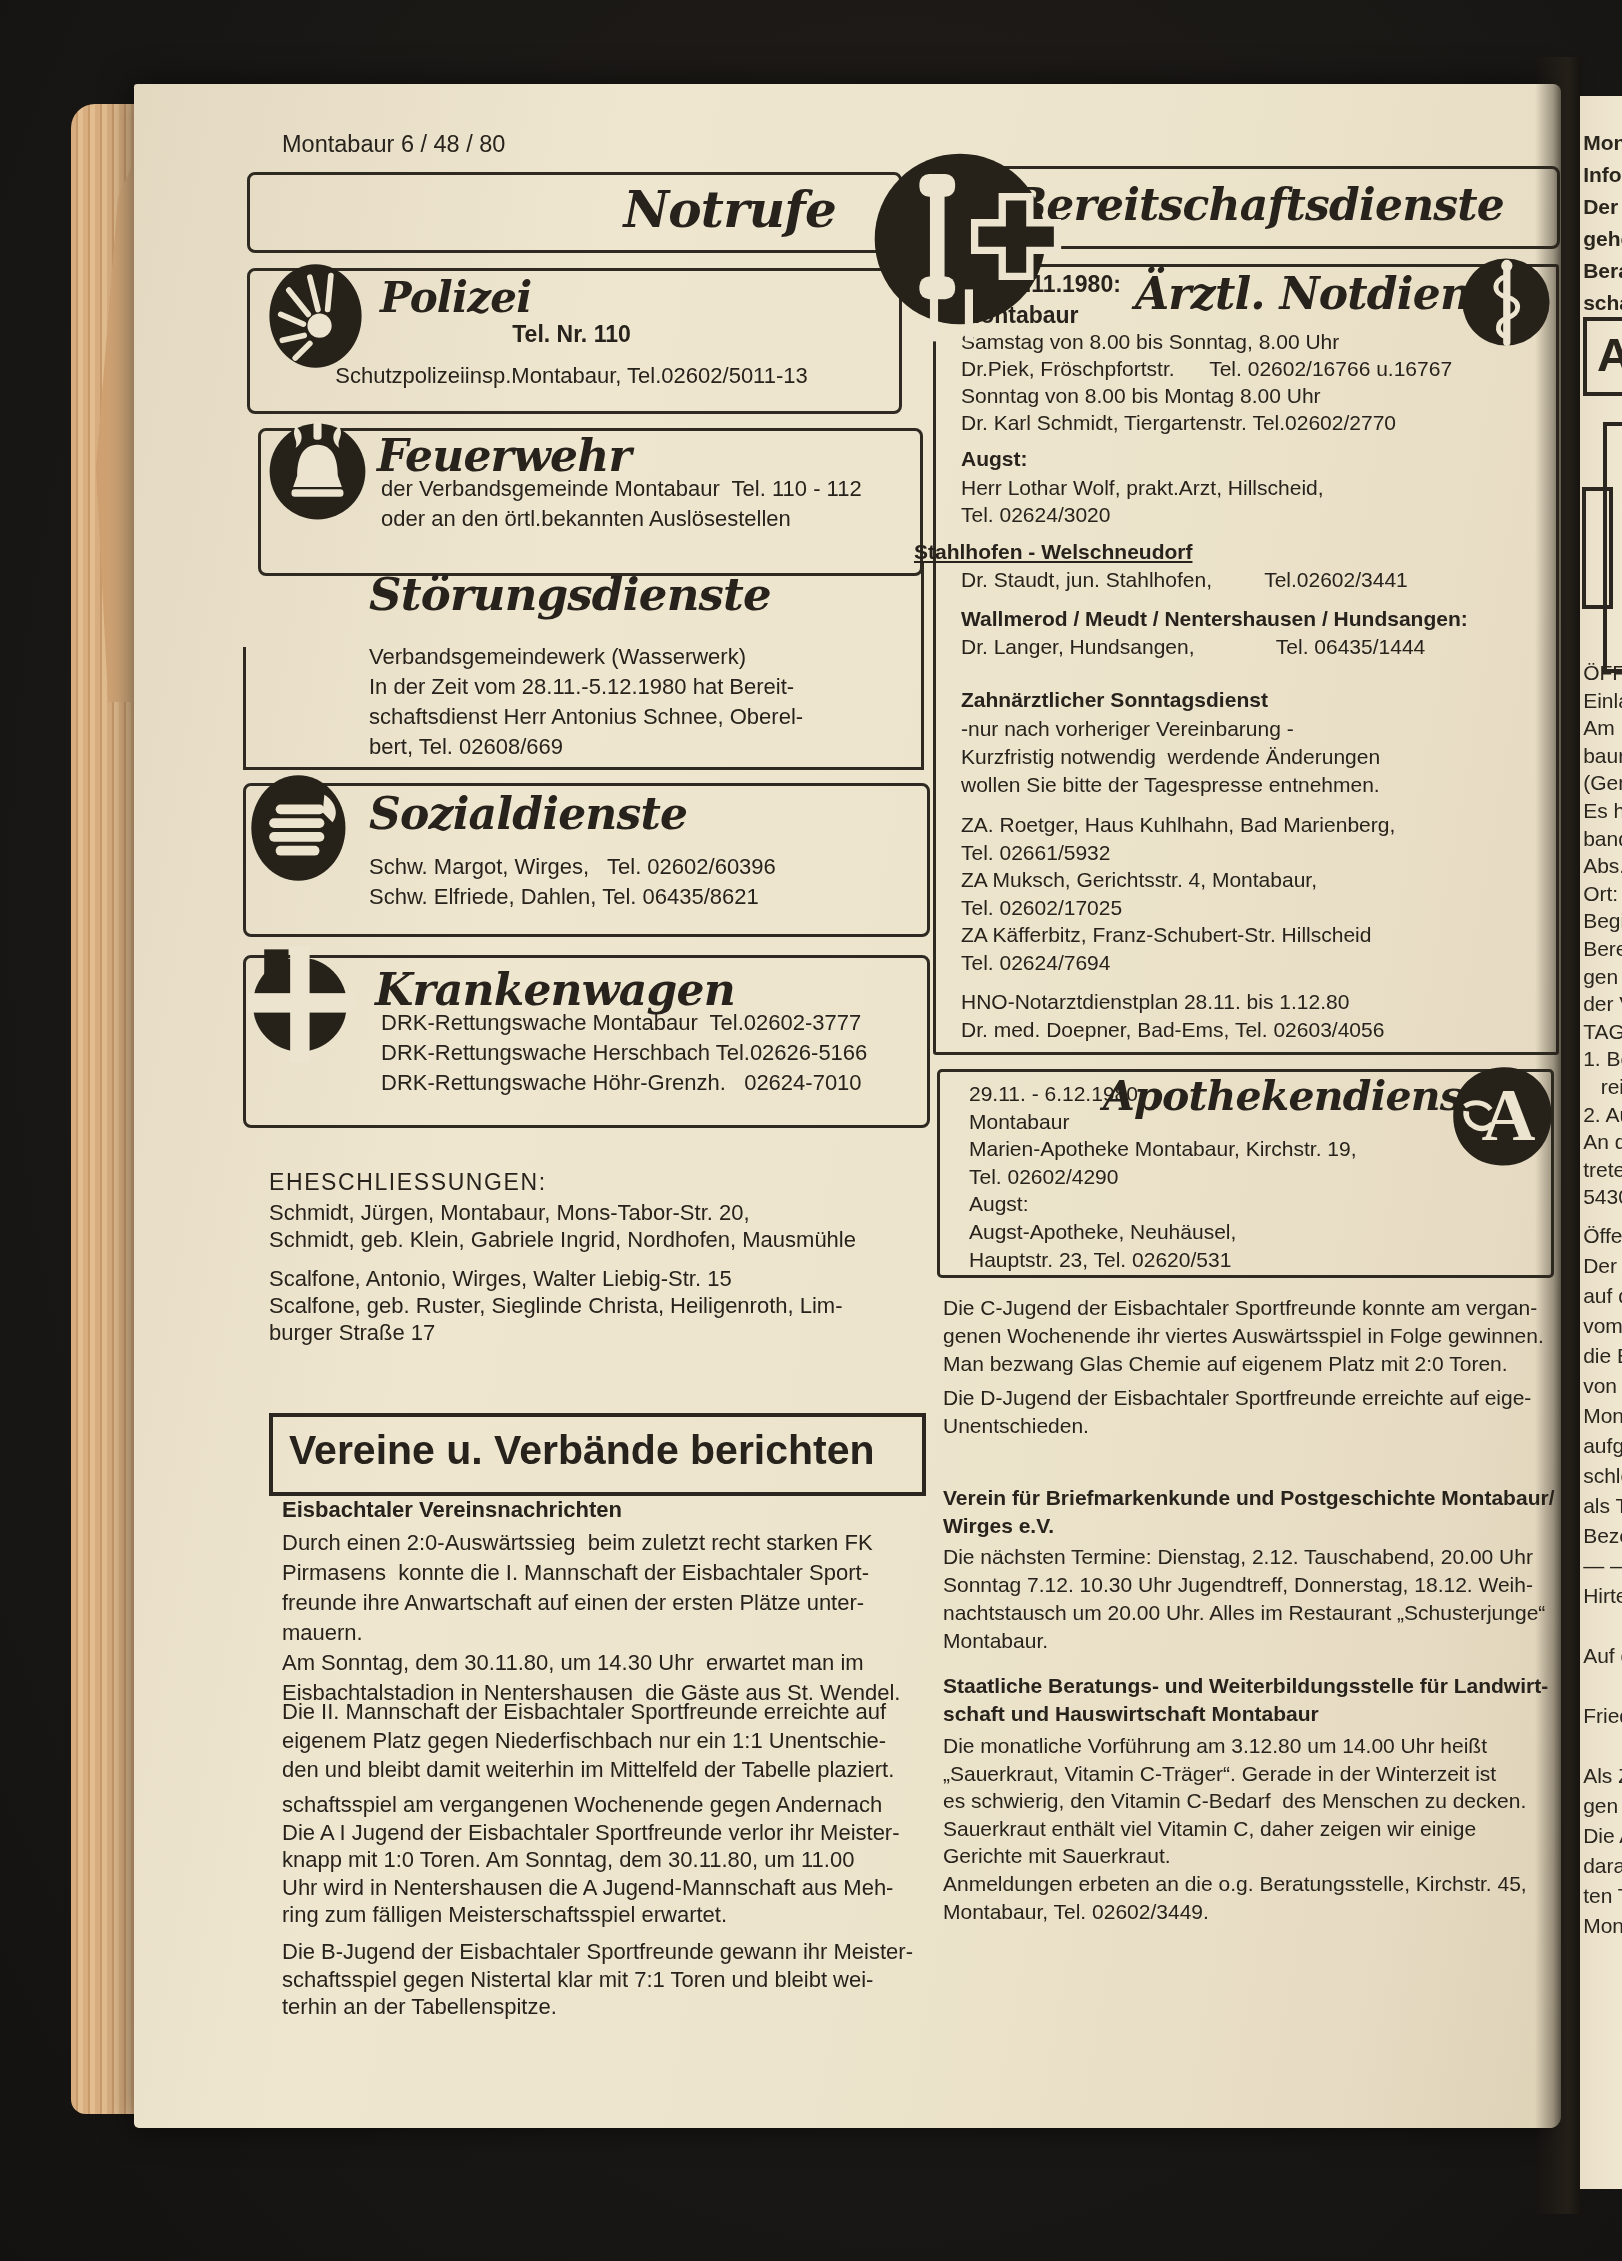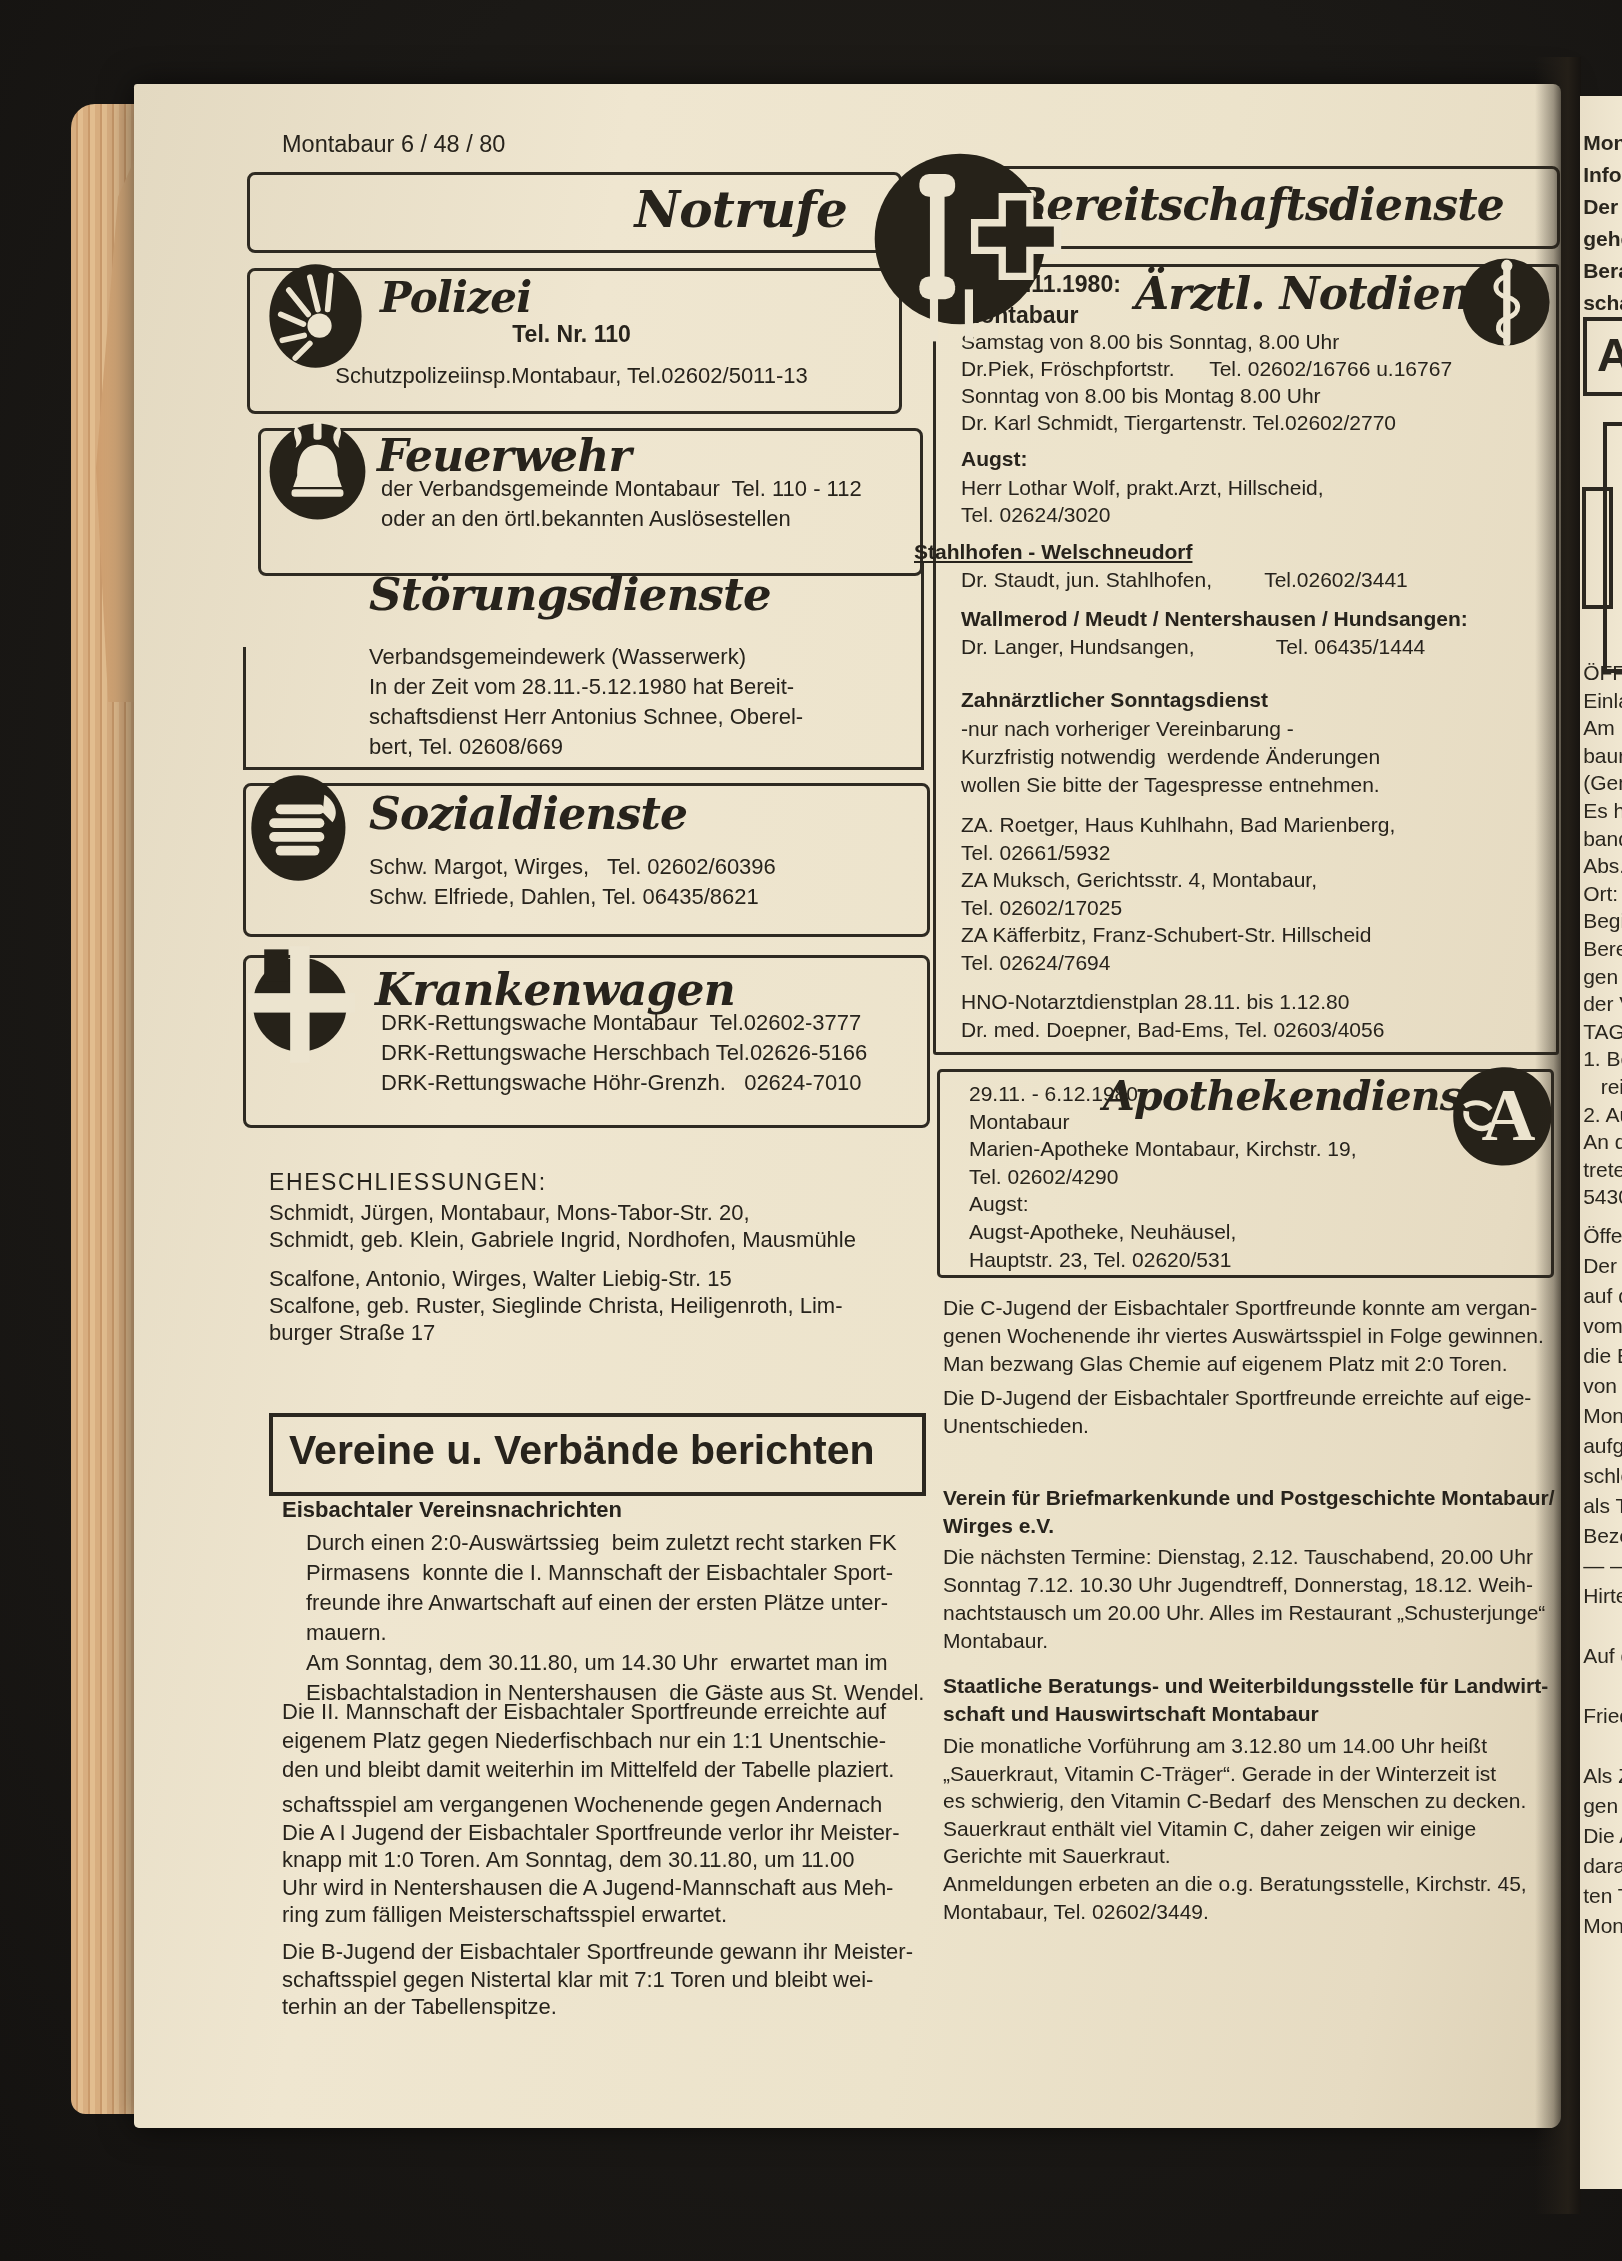--- a/index.html
+++ b/index.html
@@ -39,21 +39,21 @@
 
 <div id="stage">
 
   <div id="page-stack"></div>
   <div id="page-curl"></div>
   <div id="page-main"></div>
 
   <div class="abs" style="left:282px;top:131px;font-size:23.5px;">Montabaur 6 / 48 / 80</div>
 
   <div class="frame" style="left:247px;top:172px;width:649px;height:75px;"></div>
-  <div class="abs script" style="left:247px;top:174px;width:600px;text-align:right;font-size:50px;line-height:71px;">Notrufe</div>
+  <div class="abs script" style="left:236px;top:174px;width:600px;text-align:right;font-size:50px;line-height:71px;">Notrufe</div>
 
   <div class="icon" style="left:869px;top:148px;z-index:2;">
     <svg width="195" height="195" viewBox="0 0 240 240">
       <circle cx="112" cy="112" r="105" fill="#262219"></circle>
       <g fill="#ece4cf">
         <rect x="62" y="32" width="44" height="28" rx="12"></rect>
         <rect x="62" y="158" width="44" height="28" rx="12"></rect>
         <rect x="75" y="44" width="18" height="130"></rect>
         <rect x="75" y="174" width="10" height="64"></rect>
         <rect x="118" y="174" width="10" height="64"></rect>
@@ -157,21 +157,21 @@
   <div class="txt" style="left:269px;top:1265px;line-height:27px;">
       <div class="ln">Scalfone, Antonio, Wirges, Walter Liebig-Str. 15</div>
       <div class="ln">Scalfone, geb. Ruster, Sieglinde Christa, Heiligenroth, Lim-</div>
       <div class="ln">burger Straße 17</div>
     </div>
 
   <div class="abs" style="left:269px;top:1413px;width:649px;height:75px;border:4px solid #2b2720;"></div>
   <div class="abs b" style="left:289px;top:1413px;width:625px;font-size:41px;line-height:75px;">Vereine u. Verbände berichten</div>
 
   <div class="abs b" style="left:282px;top:1497px;font-size:22px;">Eisbachtaler Vereinsnachrichten</div>
-  <div class="txt" style="left:282px;top:1528px;margin-left:24px;">
+  <div class="txt" style="left:282px;top:1528px;">
       <div class="ln">Durch einen 2:0-Auswärtssieg  beim zuletzt recht starken FK</div>
       <div class="ln">Pirmasens  konnte die I. Mannschaft der Eisbachtaler Sport-</div>
       <div class="ln">freunde ihre Anwartschaft auf einen der ersten Plätze unter-</div>
       <div class="ln">mauern.</div>
       <div class="ln">Am Sonntag, dem 30.11.80, um 14.30 Uhr  erwartet man im</div>
       <div class="ln">Eisbachtalstadion in Nentershausen  die Gäste aus St. Wendel.</div>
     </div>
   <div class="txt" style="left:282px;top:1697px;line-height:29px;">
       <div class="ln">Die II. Mannschaft der Eisbachtaler Sportfreunde erreichte auf</div>
       <div class="ln">eigenem Platz gegen Niederfischbach nur ein 1:1 Unentschie-</div>

